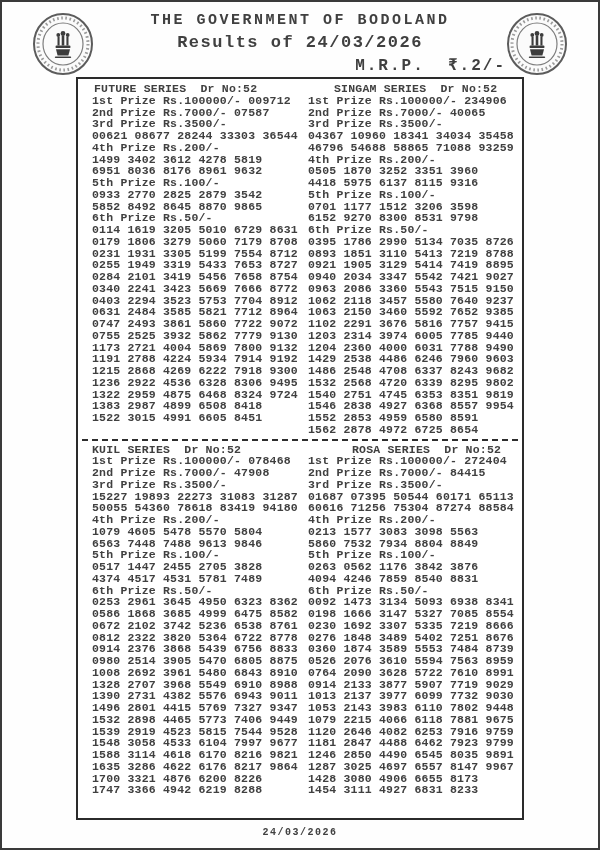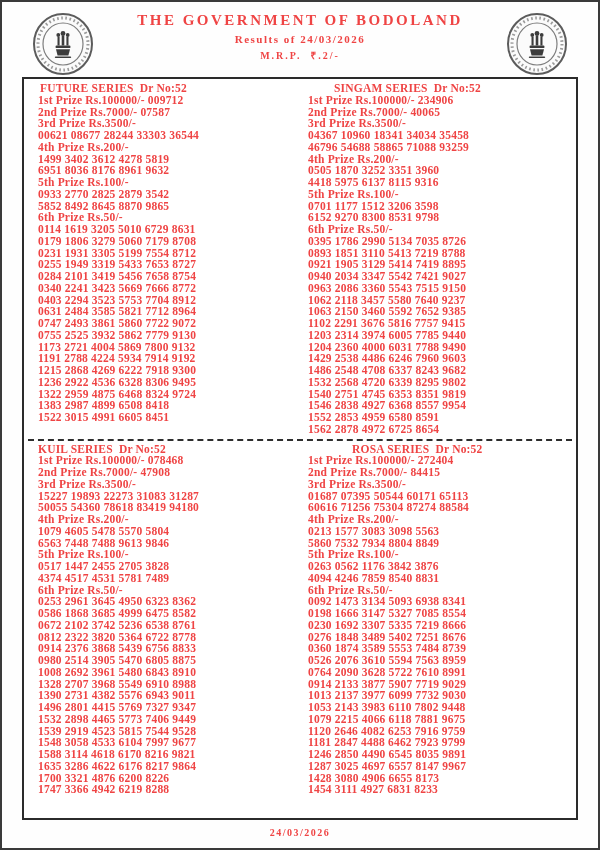--- a/index.html
+++ b/index.html
@@ -1,29 +1,29 @@
 <!DOCTYPE html>
 <html><head>
 <meta charset="utf-8">
 <style>
   html,body { margin:0; padding:0; background:#ffffff; }
   .page {
     position:relative; width:600px; height:850px; box-sizing:border-box;
     background:#fefefe; border:2px solid #3a3a3a;
-    font-family:Liberation Serif, serif; color:#ef4444;
+    font-family:Liberation Mono, monospace; color:#404040;
     overflow:hidden;
   }
   .header { display:flex; align-items:flex-start; justify-content:space-between; padding:8px 30px 0 30px; height:66px; }
   .emblem { flex:0 0 auto; margin-top:2px; }
   .header-center { flex:1; text-align:center; padding-top:2px; }
   .title    { font-size:15px; font-weight:bold; letter-spacing:2.5px; white-space:pre; }
-  .subtitle { font-size:11px; font-weight:bold; letter-spacing:1.5px; margin-top:4px; white-space:pre; }
-  .mrp      { font-size:10px;   font-weight:bold; letter-spacing:2px;   margin-top:3px; white-space:pre; }
+  .subtitle { font-size:17px; font-weight:bold; letter-spacing:1.5px; margin-top:4px; white-space:pre; }
+  .mrp      { font-size:16px;   font-weight:bold; letter-spacing:2px;   margin-top:3px; white-space:pre;text-align:right; }
   .content-box {
-    width:556px; height:743px; margin:1px auto 0 auto; box-sizing:border-box;
+    width:448px; height:743px; margin:1px auto 0 auto; box-sizing:border-box;
     border:2px solid #2b2b2b; background:#fff; padding-top:4px; overflow:hidden;
   }
   .half { display:flex; }
   .series-col { width:50%; box-sizing:border-box; }
   .series-col.left  { padding-left:14px; }
   .series-col.right { padding-left:8px; }
   .line { font-size:11.5px; font-weight:bold; line-height:11.75px; white-space:pre; letter-spacing:0.2px; }
   .series-title { }
   .s0 .series-title { margin-left:2px; }
   .s1 .series-title { margin-left:26px; }

